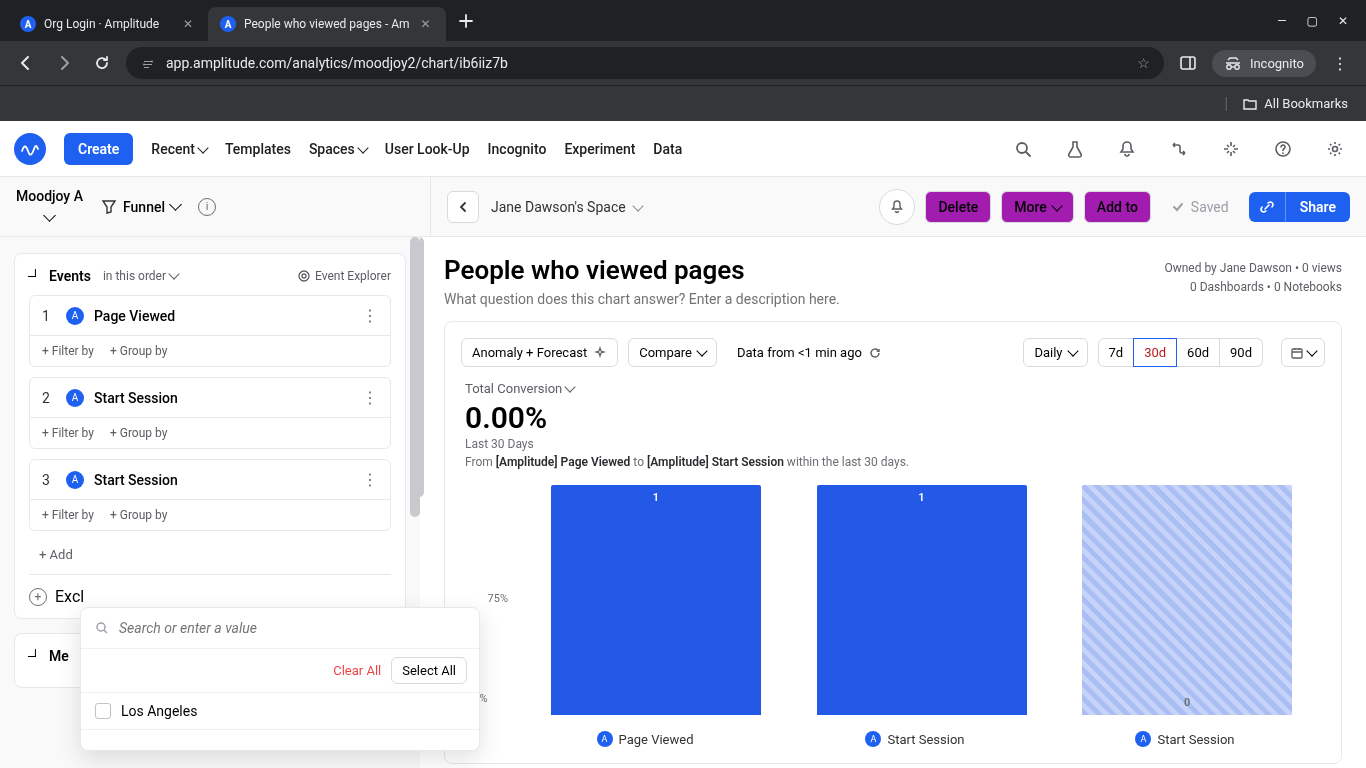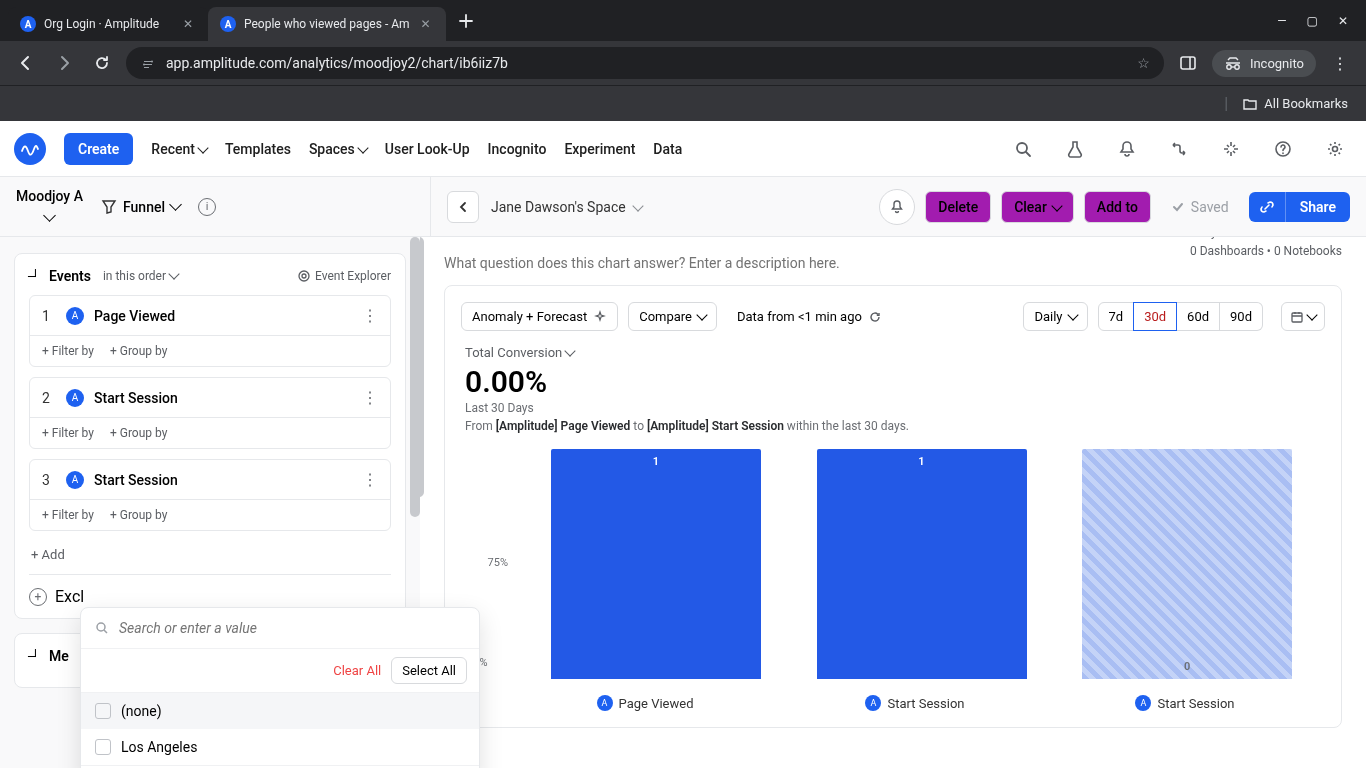--- a/index.html
+++ b/index.html
@@ -67,21 +67,21 @@
 .panel-sub { font-size: 12px; color: #5b5e63; display: flex; align-items: center; gap: 4px; cursor: pointer; }
 .ev-explorer { margin-left: auto; font-size: 12px; color: #5b5e63; display: flex; align-items: center; gap: 4px; cursor: pointer; }
 .event-card { border: 1px solid #e6e8eb; border-radius: 6px; margin-bottom: 10px; }
 .event-row { display: flex; align-items: center; padding: 10px 12px; gap: 10px; }
 .ev-num { font-size: 14px; color: #333; width: 14px; }
 .ev-icon { width: 18px; height: 18px; background: #1e61f0; border-radius: 50%; display: flex; align-items: center; justify-content: center; color: #fff; font-size: 10px; }
 .ev-name { font-size: 14px; font-weight: 500; flex: 1; }
 .ev-menu { color: #6b6e73; cursor: pointer; font-size: 16px; }
 .ev-filters { border-top: 1px solid #e6e8eb; padding: 8px 12px; display: flex; gap: 16px; }
 .ev-fbtn { font-size: 12px; color: #5b5e63; cursor: pointer; }
-.add-step { font-size: 13px; color: #5b5e63; cursor: pointer; padding: 6px 2px; }
+.add-step { font-size: 13px; color: #5b5e63; cursor: pointer; padding: 6px 2px; margin-left: 8px; }
 .exclude-row { display: flex; align-items: center; gap: 8px; border-top: 1px solid #e6e8eb; padding-top: 12px; margin-top: 6px; }
 .plus-circ { width: 18px; height: 18px; border: 1.5px solid #6b6e73; border-radius: 50%; display: flex; align-items: center; justify-content: center; font-size: 12px; color: #6b6e73; }
 
 
 .filter-pop { position: absolute; left: 80px; top: 370px; width: 400px; background: #fff; border: 1px solid #e6e8eb; border-radius: 8px; box-shadow: 0 8px 24px rgba(0,0,0,0.12); z-index: 100; }
 .fp-search { padding: 12px 14px; display: flex; align-items: center; gap: 10px; border-bottom: 1px solid #f0f1f3; }
 .fp-search input { border: none; flex: 1; font-size: 14px; font-style: italic; color: #9ca0a6; outline: none; }
 .fp-actions { display: flex; justify-content: flex-end; align-items: center; gap: 10px; padding: 8px 12px; border-bottom: 1px solid #f0f1f3; }
 .fp-clear { color: #ef4444; font-size: 13px; cursor: pointer; }
 .fp-select { border: 1px solid #d8dadd; border-radius: 6px; padding: 5px 10px; font-size: 13px; cursor: pointer; background:#fff; }
@@ -313,21 +313,21 @@
     <div class="sub-right-actions">
       <div class="bell-circle">
           <svg width="16" height="16" viewBox="0 0 16 16">
             <path d="M8 2a3 3 0 0 1 3 3v3l1.5 2h-9L5 8V5a3 3 0 0 1 3-3zM6.5 12a1.5 1.5 0 0 0 3 0" stroke="#5b5e63" stroke-width="1.4" fill="none"></path>
           </svg>
         </div>
       <div class="txt-btn">
           <span>Delete</span>
         </div>
       <div class="txt-btn">
-          <span>Clear</span>
+          <span>More</span>
           <span class="chev"></span>
         </div>
       <div class="txt-btn">
           <span>Add to</span>
         </div>
       <div class="saved-btn">
         <svg width="14" height="14" viewBox="0 0 14 14">
             <path d="M3 7l3 3 5-6" stroke="#9ca0a6" stroke-width="2" fill="none" stroke-linecap="round"></path>
           </svg>
         <span>Saved</span>
@@ -424,37 +424,34 @@
           <circle cx="6" cy="6" r="4" stroke="#9ca0a6" stroke-width="1.5" fill="none"></circle>
           <path d="M9 9l3 3" stroke="#9ca0a6" stroke-width="1.5"></path>
         </svg>
       <input placeholder="Search or enter a value" style="">
     </div>
     <div class="fp-actions">
       <span class="fp-clear">Clear All</span>
       <span class="fp-select">Select All</span>
     </div>
     <div class="fp-list">
-      <div class="fp-item" style="background:#f5f6f8;">
-        <span class="fp-check"></span>
-        <span>(none)</span>
-      </div>
       <div class="fp-item">
         <span class="fp-check"></span>
         <span>Los Angeles</span>
       </div>
     </div>
     <div class="fp-footer">
       
       
     </div>
   </div>
 
   <div class="content">
     <div class="content-scroll"></div>
+    <div class="page-title">People who viewed pages</div>
     <div class="page-desc">What question does this chart answer? Enter a description here.</div>
     <div class="page-meta">
       <div>Owned by Jane Dawson • 0 views</div>
       <div>0 Dashboards • 0 Notebooks</div>
     </div>
 
     <div class="chart-panel">
       <div class="chart-toolbar">
         <div class="ct-btn">
           <span>Anomaly + Forecast</span>

